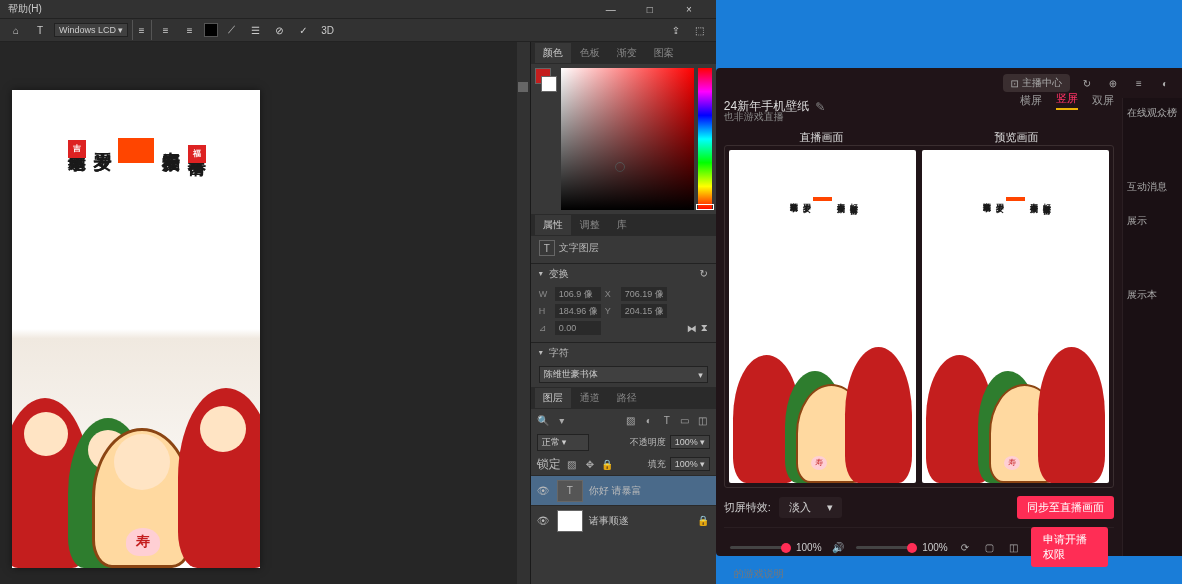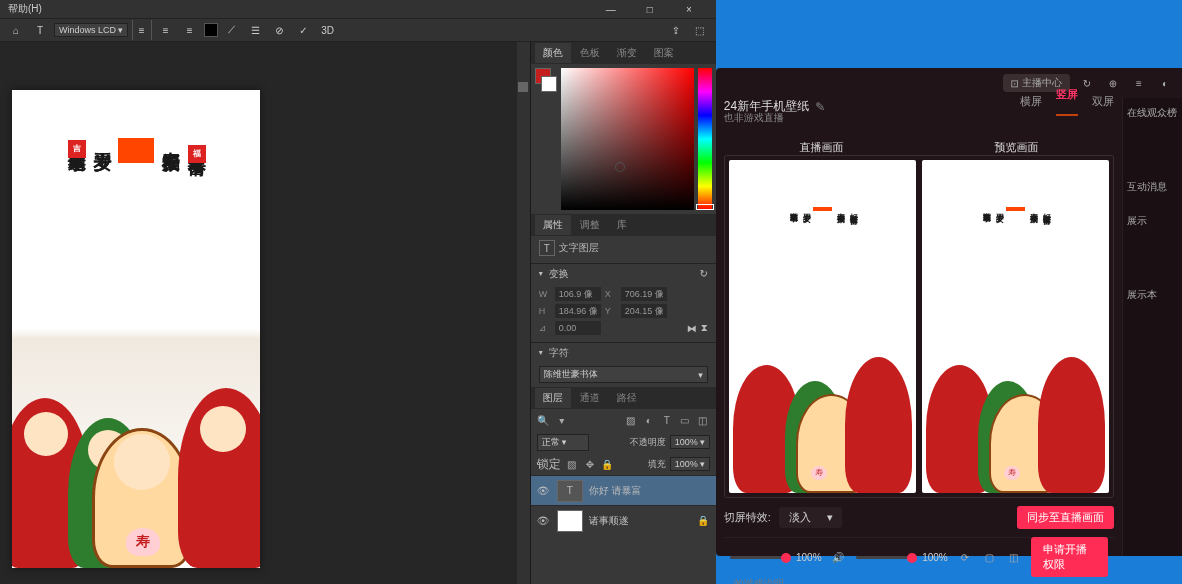--- a/index.html
+++ b/index.html
@@ -48,23 +48,23 @@
 .ps-eye { width: 14px; font-size: 10px; }
 .ps-thumb { width: 26px; height: 22px; background: #555; border: 1px solid #666; display: flex; align-items: center; justify-content: center; font-size: 10px; }
 
 .stream-app { flex: 1; background: #201418; display: flex; flex-direction: column; margin: 68px 0 28px 0; border-radius: 4px 0 0 4px; }
 .stream-titlebar { height: 30px; display: flex; align-items: center; padding: 0 8px; color: #aaa; font-size: 10px; gap: 8px; }
 .stream-titlebar .pill { background: #3a2e30; padding: 2px 8px; border-radius: 4px; display: flex; align-items: center; gap: 3px; margin-left: auto; }
 .stream-body { flex: 1; display: flex; min-height: 0; }
 .stream-main { flex: 1; display: flex; flex-direction: column; padding: 0 8px; }
 .stream-title-row { height: 24px; display: flex; align-items: center; gap: 6px; color: #ddd; font-size: 12px; text-align: right; }
 .stream-edit-ico { color: #888; cursor: pointer; }
-.stream-sub { font-size: 10px; color: #888; margin-bottom: 9px; }
+.stream-sub { font-size: 10px; color: #888; margin-bottom: 0; }
 .stream-tabs-row { display: flex; justify-content: flex-end; gap: 14px; font-size: 11px; color: #999; height: 20px; align-items: center; margin-top: -24px; }
-.stream-tabs-row .active { color: #ff3366; border-bottom: 2px solid #c2410c; padding-bottom: 12px; font-weight: bold; }
+.stream-tabs-row .active { color: #ff3366; border-bottom: 2px solid #eab308; padding-bottom: 2px; }
 .preview-labels { display: flex; font-size: 11px; color: #ddd; margin-top: 6px; }
 .preview-labels span { flex: 1; text-align: center; }
 .preview-row { display: flex; gap: 6px; padding: 4px; border: 1px solid #3a2e30; border-radius: 3px; }
 .preview-box { flex: 1; aspect-ratio: 9/16; background: #fff; border-radius: 2px; position: relative; overflow: hidden; }
 .effect-row { display: flex; align-items: center; gap: 8px; margin-top: 8px; font-size: 11px; color: #ccc; }
 .effect-dd { background: #2a1e22; padding: 3px 10px; border-radius: 3px; display: flex; align-items: center; gap: 16px; cursor: pointer; }
 .sync-btn { margin-left: auto; background: #ff2d55; color: #fff; padding: 4px 10px; border-radius: 3px; font-size: 11px; cursor: pointer; }
 .stream-bottom { height: 40px; border-top: 1px solid #2a1e22; margin-top: 8px; display: flex; align-items: center; gap: 10px; padding: 0 6px; font-size: 10px; color: #ccc; }
 .zoom-slider { width: 70px; height: 3px; background: #444; border-radius: 2px; position: relative; }
 .zoom-slider::after { content: ''; position: absolute; right: -5px; top: -3px; width: 10px; height: 10px; background: #ff2d55; border-radius: 50%; }

